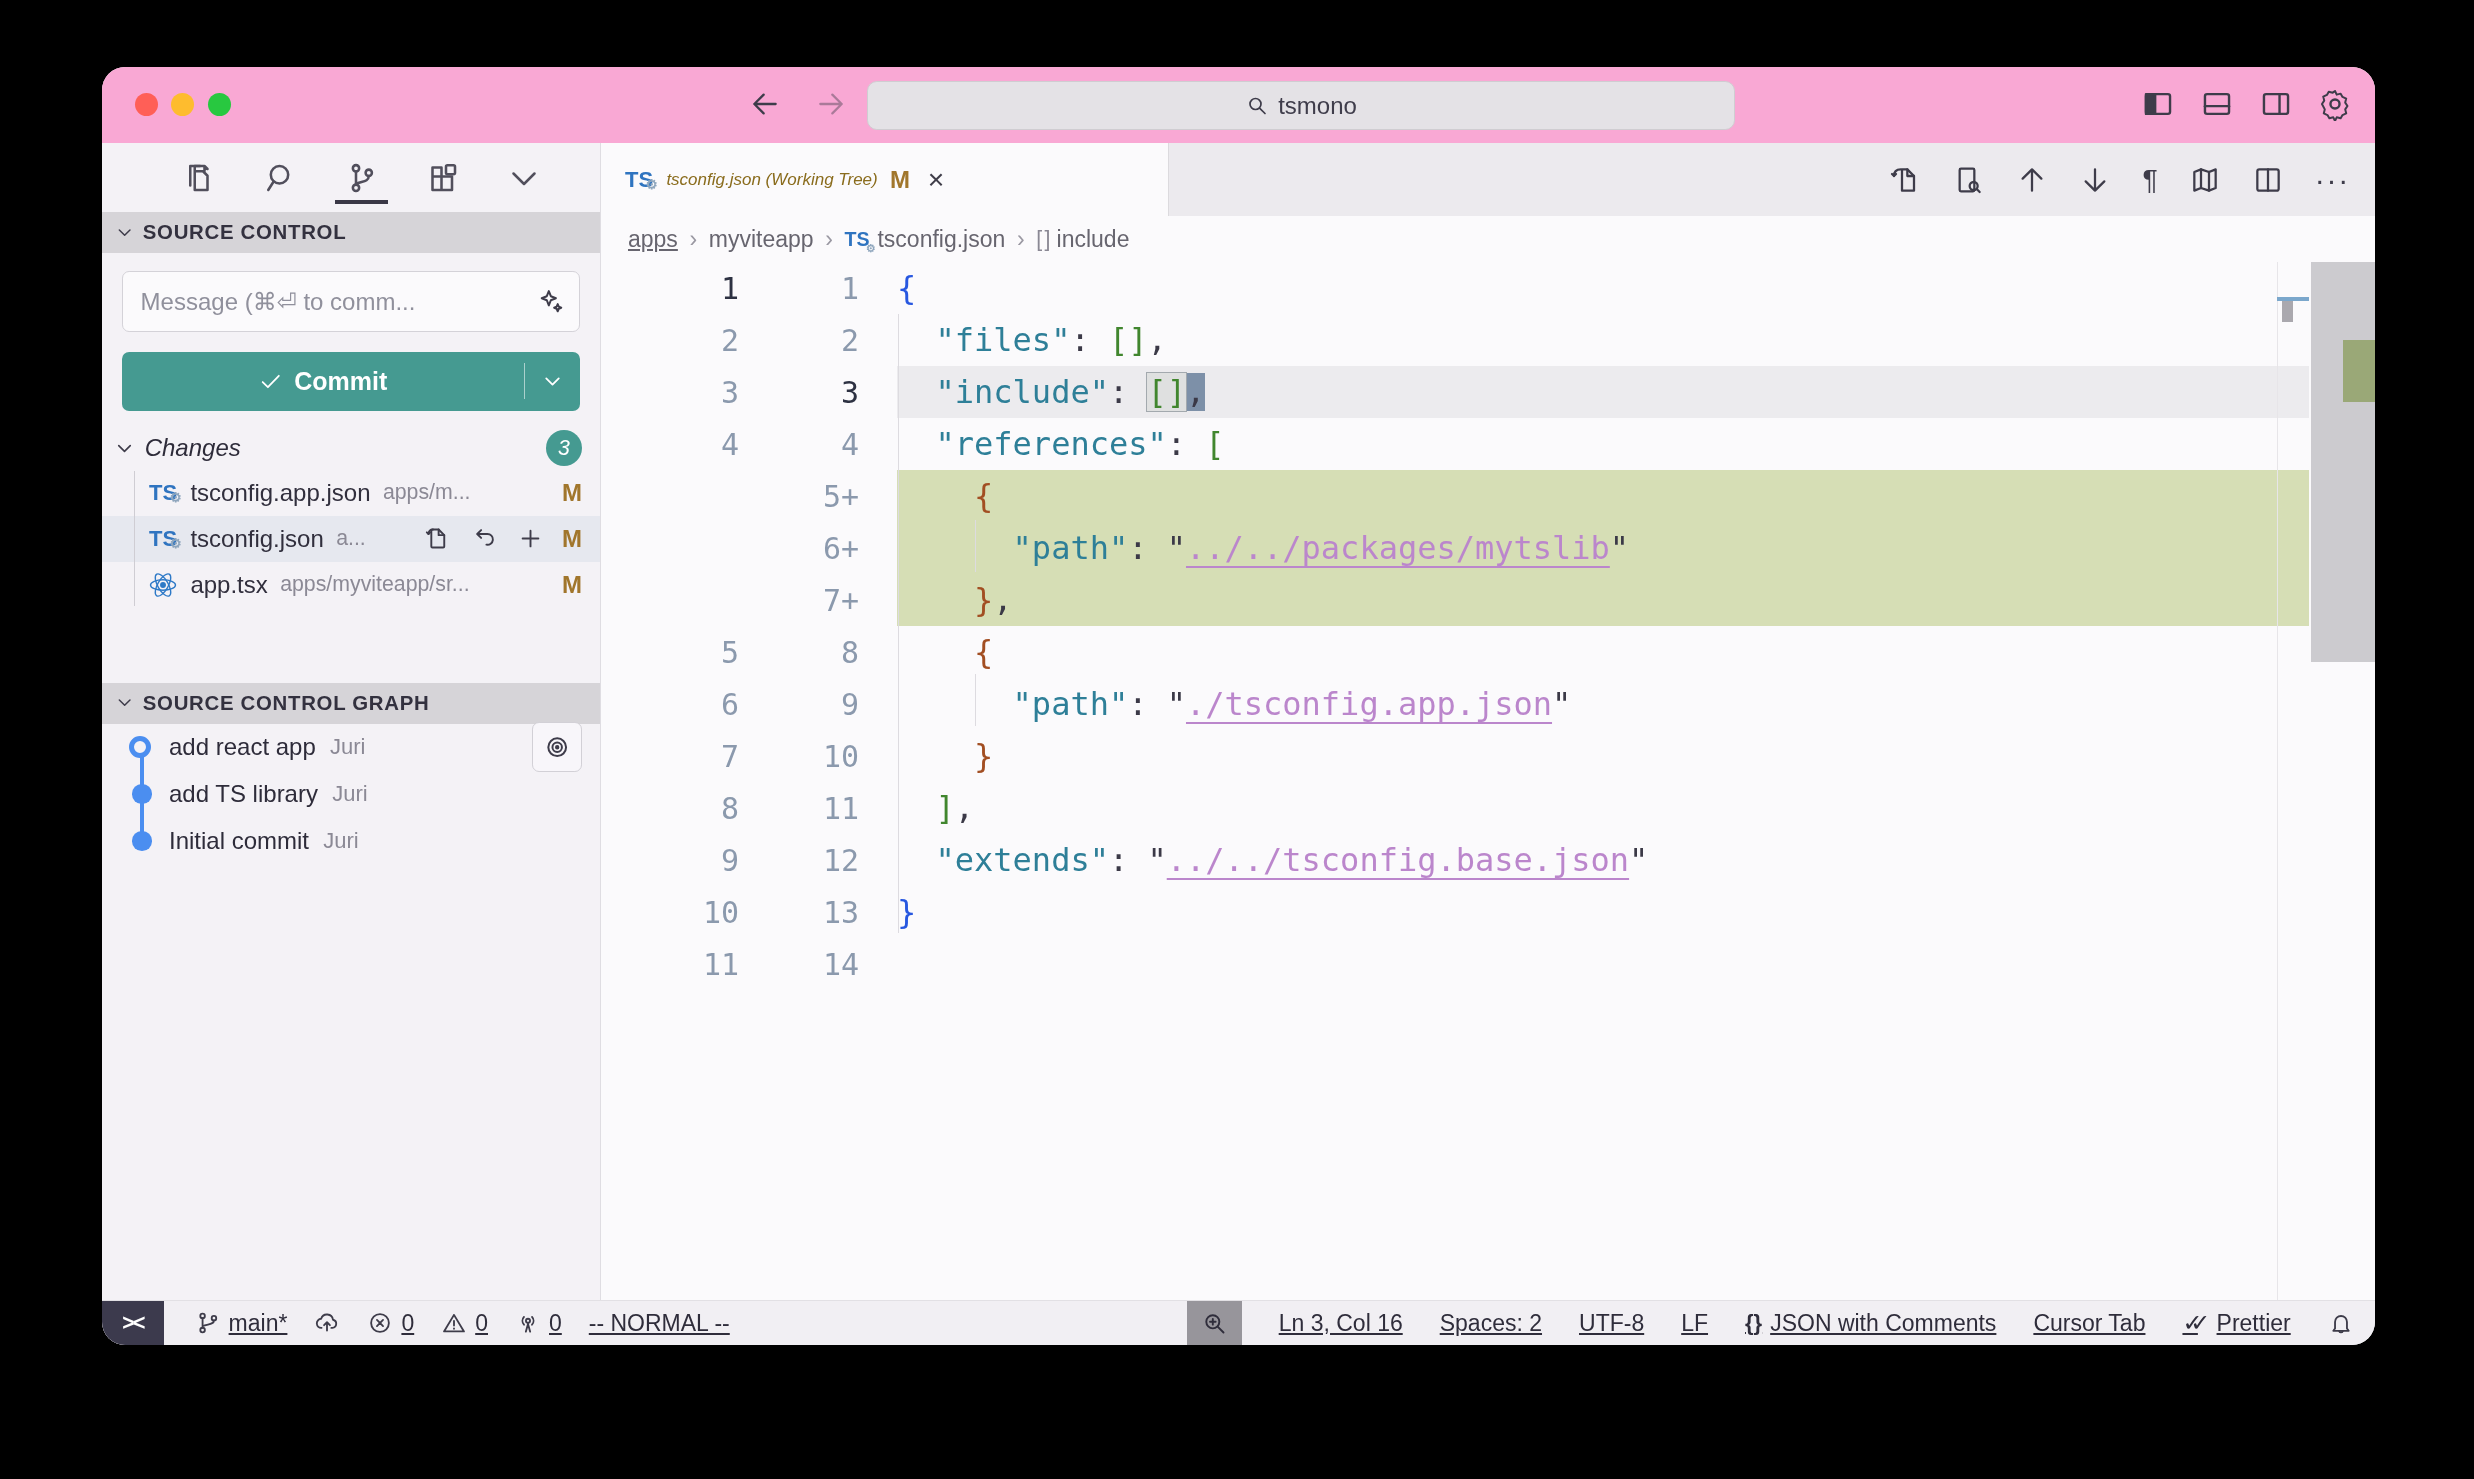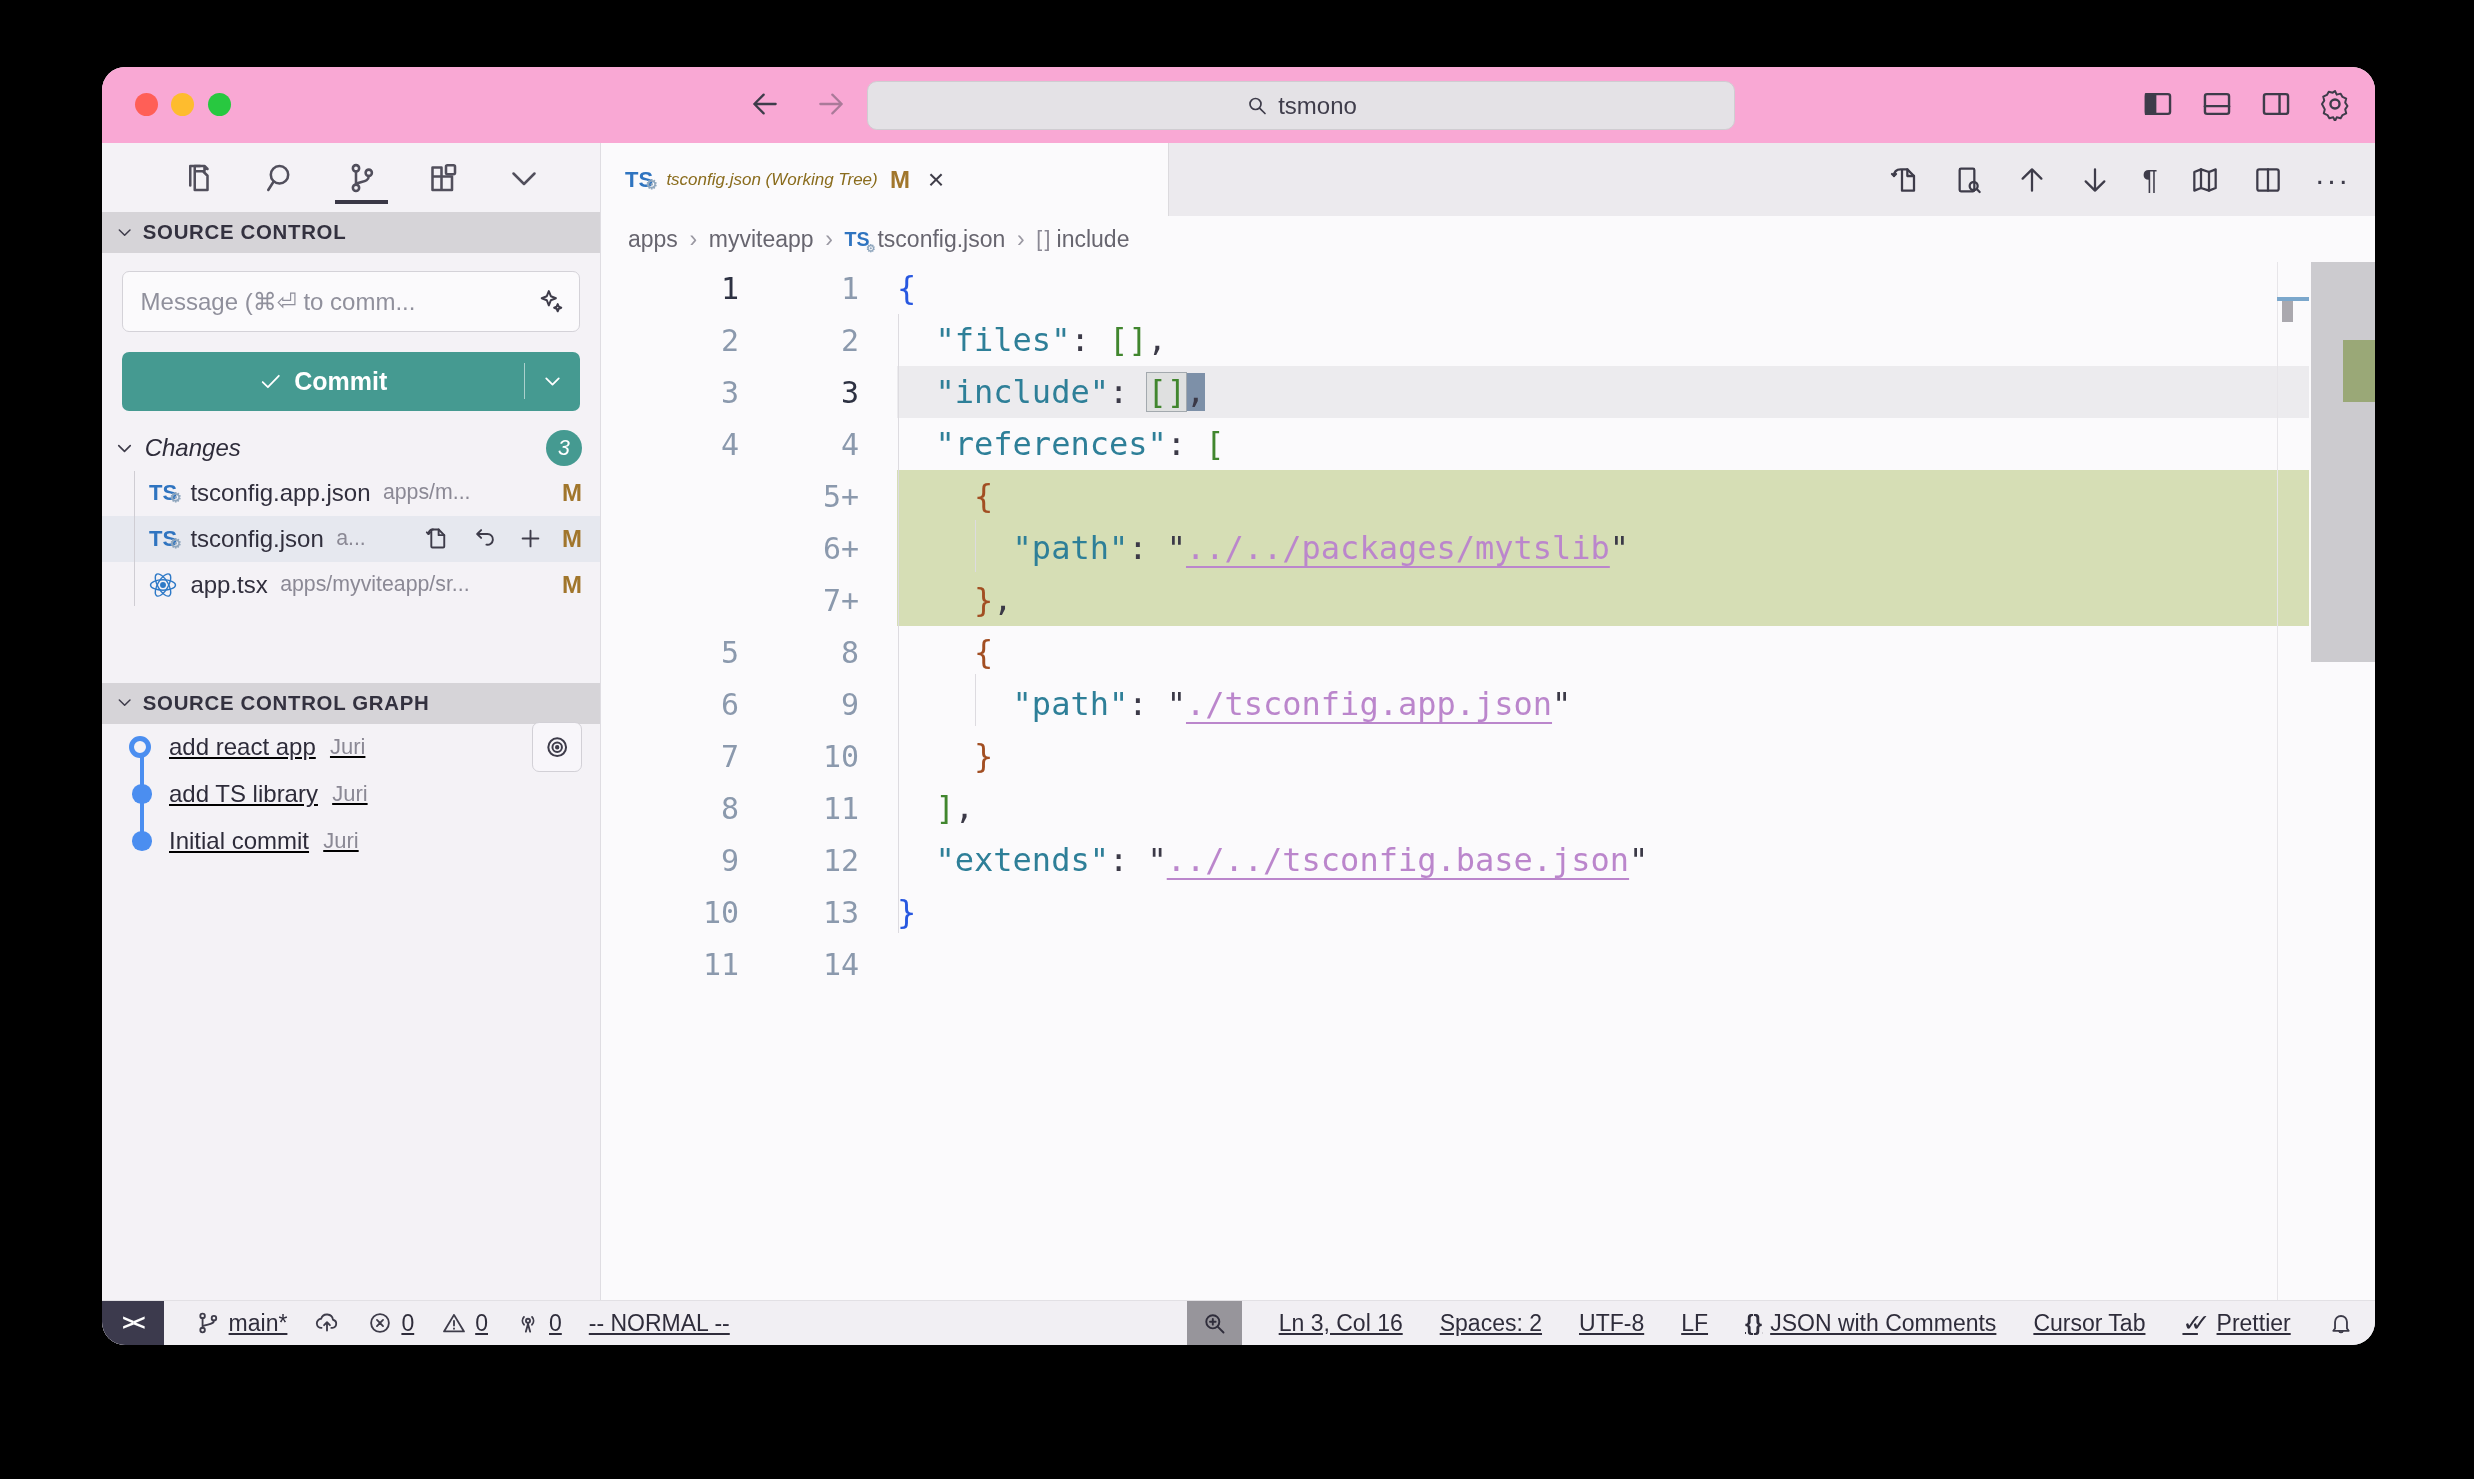--- a/index.html
+++ b/index.html
@@ -62,21 +62,21 @@
   .filerow .desc{font-size:21.3px;color:#8b8995;white-space:nowrap;overflow:hidden;flex:1;}
   .filerow .fname{white-space:nowrap;}
   .filerow .facts{display:flex;gap:19.6px;align-items:center;margin-right:5.3px;}
   .filerow .facts svg{width:27px;height:27px;}
   .mbadge{color:#a1762c;font-weight:bold;font-size:24px;}
   .ts-badge{position:relative;width:30px;height:27px;color:#2f74c0;font-weight:800;font-size:22px;line-height:27px;text-align:center;flex:0 0 30px;}
   .ts-badge:after{content:"⚙";position:absolute;right:-3.6px;bottom:-5.3px;font-size:13.3px;color:#8fa6bd;}
   .reacticon{width:30px;height:30px;flex:0 0 30px;}
   .graphlist{position:relative;}
   .graphline{position:absolute;left:38px;top:23px;bottom:25px;width:3.6px;background:#4b8ef0;border-radius:1.8px;}
-  .commitrow{position:relative;height:47px;display:flex;align-items:center;padding:0 18px 0 67px;gap:14.2px;text-decoration:underline;}
+  .commitrow{position:relative;height:47px;display:flex;align-items:center;padding:0 18px 0 67px;gap:14.2px;}
   .commitrow .dot{position:absolute;left:30px;width:19.6px;height:19.6px;border-radius:50%;background:#4b8ef0;}
   .commitrow.head .dot{width:12.4px;height:12.4px;border:5.3px solid #4b8ef0;background:#f4f2f6;left:27px;}
   .commitrow .msg{font-size:24px;color:#2e2c3a;}
   .commitrow .author{font-size:22px;color:#8b8995;}
   .commitrow .spacer{flex:1;}
   .targetbtn{width:48px;height:48px;border:1.3px solid #d2d0d6;border-radius:7.1px;background:#f8f6fa;
              display:flex;align-items:center;justify-content:center;}
   .targetbtn svg{width:28.4px;height:28.4px;}
 
   
@@ -379,21 +379,21 @@
               </svg>
             <svg class="ic" viewBox="0 0 24 24">
                 <rect x="4" y="4" width="16" height="16" rx="1.5"></rect>
                 <path d="M12 4v16"></path>
               </svg>
             <span class="ellip">···</span>
           </div>
         </div>
 
         <div class="breadcrumbs">
-            <span style="display: flex; align-items: center; gap: 8px;">
+            <span style="display: flex; align-items: center; gap: 8px; text-decoration: underline;">
               <span>apps</span>
             </span>
             <span class="sep">›</span>
             <span style="display: flex; align-items: center; gap: 8px;">
               <span>myviteapp</span>
             </span>
             <span class="sep">›</span>
             <span style="display: flex; align-items: center; gap: 8px;">
               <span class="bc-ts">TS</span>
               <span>tsconfig.json</span>

